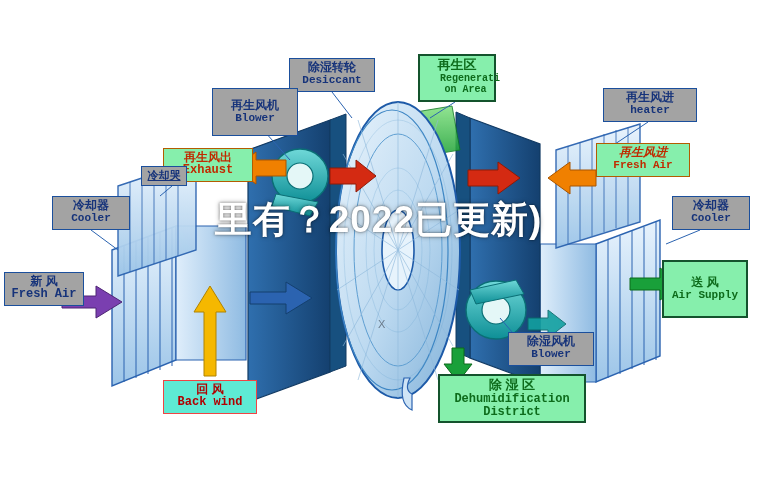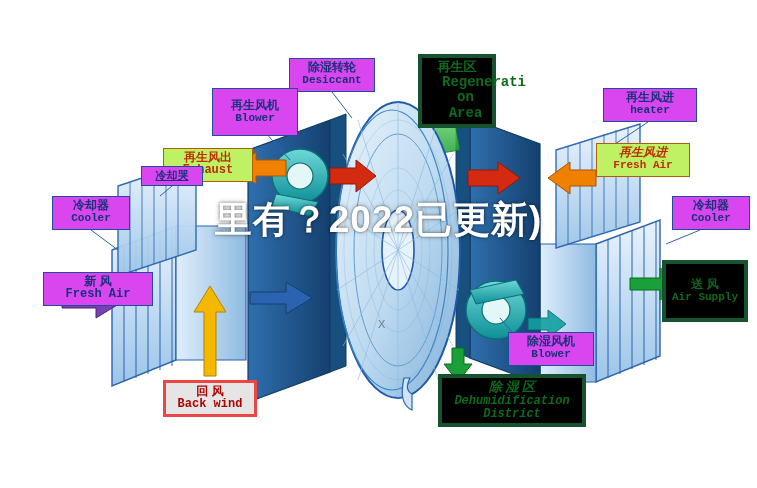--- a/index.html
+++ b/index.html
@@ -2,24 +2,24 @@
 <html><head>
 <meta charset="utf-8">
 <style>
   html,body{margin:0;padding:0;background:#fff;}
   body{width:757px;height:488px;overflow:hidden;font-family:"Liberation Sans",sans-serif;}
   #stage{position:relative;width:757px;height:488px;background:#ffffff;}
   svg.diagram{position:absolute;left:0;top:0;width:757px;height:488px;}
   .lbl{position:absolute;box-sizing:border-box;text-align:center;line-height:1.12;}
   .lbl .cn{display:block;font-family:"Liberation Sans",sans-serif;font-weight:bold;}
   .lbl .en{display:block;font-family:"Liberation Mono","DejaVu Sans Mono",monospace;font-weight:bold;}
-  .box-blue{border:1px solid #1b4f9c;background:#d946ef;color:#16337a;}
-  .box-green{border:4px solid #14532d;background:#000000;color:#0d6b1b;}
-  .box-orange{border:1px solid #b35c00;background:#bef264;color:#c02b00;}
-  .box-yellow{border:3px solid #ef4444;background:#e5e5e5;color:#b00000;}
+  .box-blue{border:1px solid #1b4f9c;background:#a3a3a3;color:#16337a;}
+  .box-green{border:2px solid #14532d;background:#86efac;color:#0d6b1b;}
+  .box-orange{border:1px solid #b35c00;background:#86efac;color:#c02b00;}
+  .box-yellow{border:1px solid #ef4444;background:#5eead4;color:#b00000;}
   .watermark{position:absolute;left:0;top:196px;width:757px;text-align:center;
     font-family:"Liberation Sans",sans-serif;font-weight:bold;font-size:37px;
     color:#ffffff;letter-spacing:1px;line-height:1.28;
     text-shadow:0 0 2px rgba(0,0,0,.55),0 0 5px rgba(0,0,0,.35);}
   .wm-line{display:block;}
   .tiny{position:absolute;font-family:"Liberation Sans",sans-serif;color:#6a7b8c;}
 </style>
 </head>
 <body>
 
@@ -197,63 +197,63 @@
     <span class="wm-line">里有？2022已更新)</span>
   </div>
 
   <div id="labels">
       <div class="lbl box-blue" style="left: 289px; top: 58px; width: 86px; min-height: 34px; padding: 2px 3px;">
         <span class="cn" style="font-size: 12px;">除湿转轮</span>
         <span class="en" style="font-size: 11px; white-space: pre-line;">Desiccant</span>
       </div>
       <div class="lbl box-green" style="left: 418px; top: 54px; width: 78px; min-height: 48px; padding: 2px 3px;">
         <span class="cn" style="font-size: 13px;">再生区</span>
-        <span class="en" style="font-size: 14px; white-space: pre-line; margin-left: 17px;">Regenerati
+        <span class="en" style="font-size: 10px; white-space: pre-line; margin-left: 17px;">Regenerati
 on Area</span>
       </div>
       <div class="lbl box-blue" style="left: 212px; top: 88px; width: 86px; min-height: 34px; padding: 10px 3px;">
         <span class="cn" style="font-size: 12px;">再生风机</span>
         <span class="en" style="font-size: 11px; white-space: pre-line;">Blower</span>
       </div>
       <div class="lbl box-blue" style="left: 603px; top: 88px; width: 94px; min-height: 34px; padding: 2px 3px;">
         <span class="cn" style="font-size: 12px;">再生风进</span>
         <span class="en" style="font-size: 11px; white-space: pre-line;">heater</span>
       </div>
       <div class="lbl box-orange" style="left: 163px; top: 148px; width: 90px; min-height: 34px; padding: 2px 3px;">
         <span class="cn" style="font-size: 12px;">再生风出</span>
         <span class="en" style="font-size: 12px; white-space: pre-line;">Exhaust</span>
       </div>
       <div class="lbl box-orange" style="left: 596px; top: 143px; width: 94px; min-height: 34px; padding: 2px 3px;">
         <span class="cn" style="font-size: 12px; font-style: italic;">再生风进</span>
         <span class="en" style="font-size: 11px; white-space: pre-line;">Fresh Air</span>
       </div>
-      <div class="lbl box-blue" style="left: 141px; top: 166px; width: 62px; min-height: 20px; padding: 2px 3px; text-decoration: underline;">
+      <div class="lbl box-blue" style="left: 141px; top: 166px; width: 46px; min-height: 20px; padding: 2px 3px; text-decoration: underline;">
         <span class="cn" style="font-size: 11px;">冷却哭</span>
       </div>
       <div class="lbl box-blue" style="left: 52px; top: 196px; width: 78px; min-height: 34px; padding: 2px 3px;">
         <span class="cn" style="font-size: 12px;">冷却器</span>
         <span class="en" style="font-size: 11px; white-space: pre-line;">Cooler</span>
       </div>
       <div class="lbl box-blue" style="left: 672px; top: 196px; width: 78px; min-height: 34px; padding: 2px 3px;">
         <span class="cn" style="font-size: 12px;">冷却器</span>
         <span class="en" style="font-size: 11px; white-space: pre-line;">Cooler</span>
       </div>
-      <div class="lbl box-blue" style="left: 4px; top: 272px; width: 110px; min-height: 34px; padding: 2px 3px; margin-left: 39px;">
+      <div class="lbl box-blue" style="left: 4px; top: 272px; width: 80px; min-height: 34px; padding: 2px 3px;">
         <span class="cn" style="font-size: 12px;">新 风</span>
         <span class="en" style="font-size: 12px; white-space: pre-line;">Fresh Air</span>
       </div>
       <div class="lbl box-green" style="left: 662px; top: 260px; width: 86px; min-height: 34px; padding: 14px 3px;">
         <span class="cn" style="font-size: 12px;">送 风</span>
         <span class="en" style="font-size: 11px; white-space: pre-line;">Air Supply</span>
       </div>
       <div class="lbl box-blue" style="left: 508px; top: 332px; width: 86px; min-height: 34px; padding: 2px 3px;">
         <span class="cn" style="font-size: 12px;">除湿风机</span>
         <span class="en" style="font-size: 11px; white-space: pre-line;">Blower</span>
       </div>
-      <div class="lbl box-green" style="left: 438px; top: 374px; width: 148px; min-height: 48px; padding: 2px 3px; font-style: italic;">
+      <div class="lbl box-green" style="left: 438px; top: 374px; width: 148px; min-height: 48px; padding: 2px 3px;">
         <span class="cn" style="font-size: 13px;">除 湿 区</span>
         <span class="en" style="font-size: 12px; white-space: pre-line;">Dehumidification
 District</span>
       </div>
       <div class="lbl box-yellow" style="left: 163px; top: 380px; width: 94px; min-height: 34px; padding: 2px 3px;">
         <span class="cn" style="font-size: 12px;">回 风</span>
         <span class="en" style="font-size: 12px; white-space: pre-line; text-align: center;">Back wind</span>
       </div>
       <div class="tiny" style="left: 378px; top: 318px; font-size: 11px;">X</div>
     </div>

